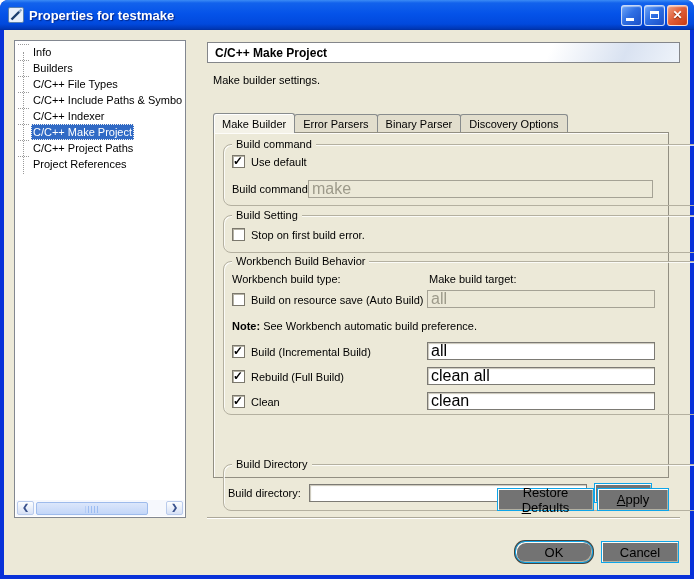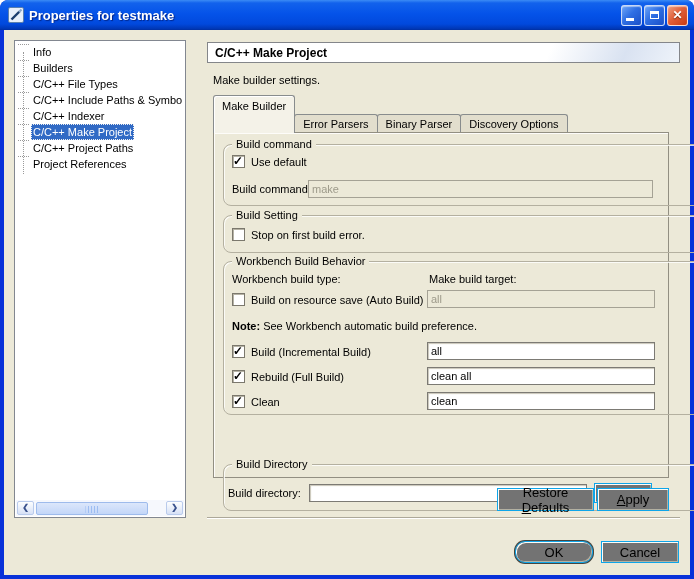--- a/index.html
+++ b/index.html
@@ -69,21 +69,21 @@
     border:1px solid #84868a;background:linear-gradient(115deg,#ffffff 0%,#ffffff 72%,#d9e2f1 88%,#eef3fa 100%);
     display:flex;align-items:center;padding-left:7px;font-weight:bold;font-size:12px;
   }
   .subtitle{position:absolute;left:209px;top:44px;}
   
   .tabs{position:absolute;left:209px;top:82px;height:21px;display:flex;align-items:flex-end;}
   .tab{
     height:19px;line-height:18px;padding:0 8px;border:1px solid #888c8d;border-bottom:none;
     border-radius:3px 3px 0 0;background:#e2decd;margin-right:-1px;position:relative;
   }
-  .tab.active{height:38px;line-height:21px;background:#f4f2e8;z-index:3;box-shadow:inset 1px 1px 0 #fff;}
+  .tab.active{height:20px;line-height:21px;background:#f4f2e8;z-index:3;box-shadow:inset 1px 1px 0 #fff;}
   .panel{
     position:absolute;left:209px;top:102px;width:456px;height:346px;
     border:1px solid #928f82;background:#ece9d8;box-shadow:inset 1px 1px 0 #fdfcf9;
   }
   
   .group{
     position:absolute;left:9px;width:487px;
     border:1px solid #b4b0a0;border-radius:8px;box-shadow:inset 1px 1px 0 rgba(255,255,255,.8);
   }
   .group .legend{position:absolute;top:-8px;left:8px;background:#ece9d8;padding:0 4px;line-height:14px;}
@@ -93,21 +93,21 @@
   .g-builddir{top:291px;height:47px;margin-top:40px;}
   .checkbox{
     width:13px;height:13px;background:#fff;border:1px solid #7b786d;
     box-shadow:inset 1px 1px 0 #b6b3a5;position:relative;flex:0 0 auto;
   }
   .checkbox.checked::after{
     content:"✓";position:absolute;left:0px;top:-2px;font-size:12px;font-weight:bold;color:#000;
   }
   .cbrow{position:absolute;display:flex;align-items:center;gap:6px;}
   .field{
-    height:18px;border:1px solid #7c7a74;background:#fff;color:#000;font-size:11px;
+    height:18px;border:1px solid #7c7a74;background:#fff;color:#000;font-size:16px;
     padding:1px 3px;box-shadow:inset 1px 1px 1px #c9c6b8;width:100%;
   }
   .field:disabled{background:#ece9d8;color:#9d9a8a;border-color:#a5a295;box-shadow:none;}
   .flabel{position:absolute;line-height:18px;}
   .fwrap{position:absolute;}
   .note b{font-weight:bold;margin-top:37px;}
   
   .btn{
     background:#737373;border:1px solid #0ea5e9;font-size:13px;color:#000;
     box-shadow:inset 1px 1px 0 #fdfcf8,inset -1px -1px 0 #b3b0a1;

